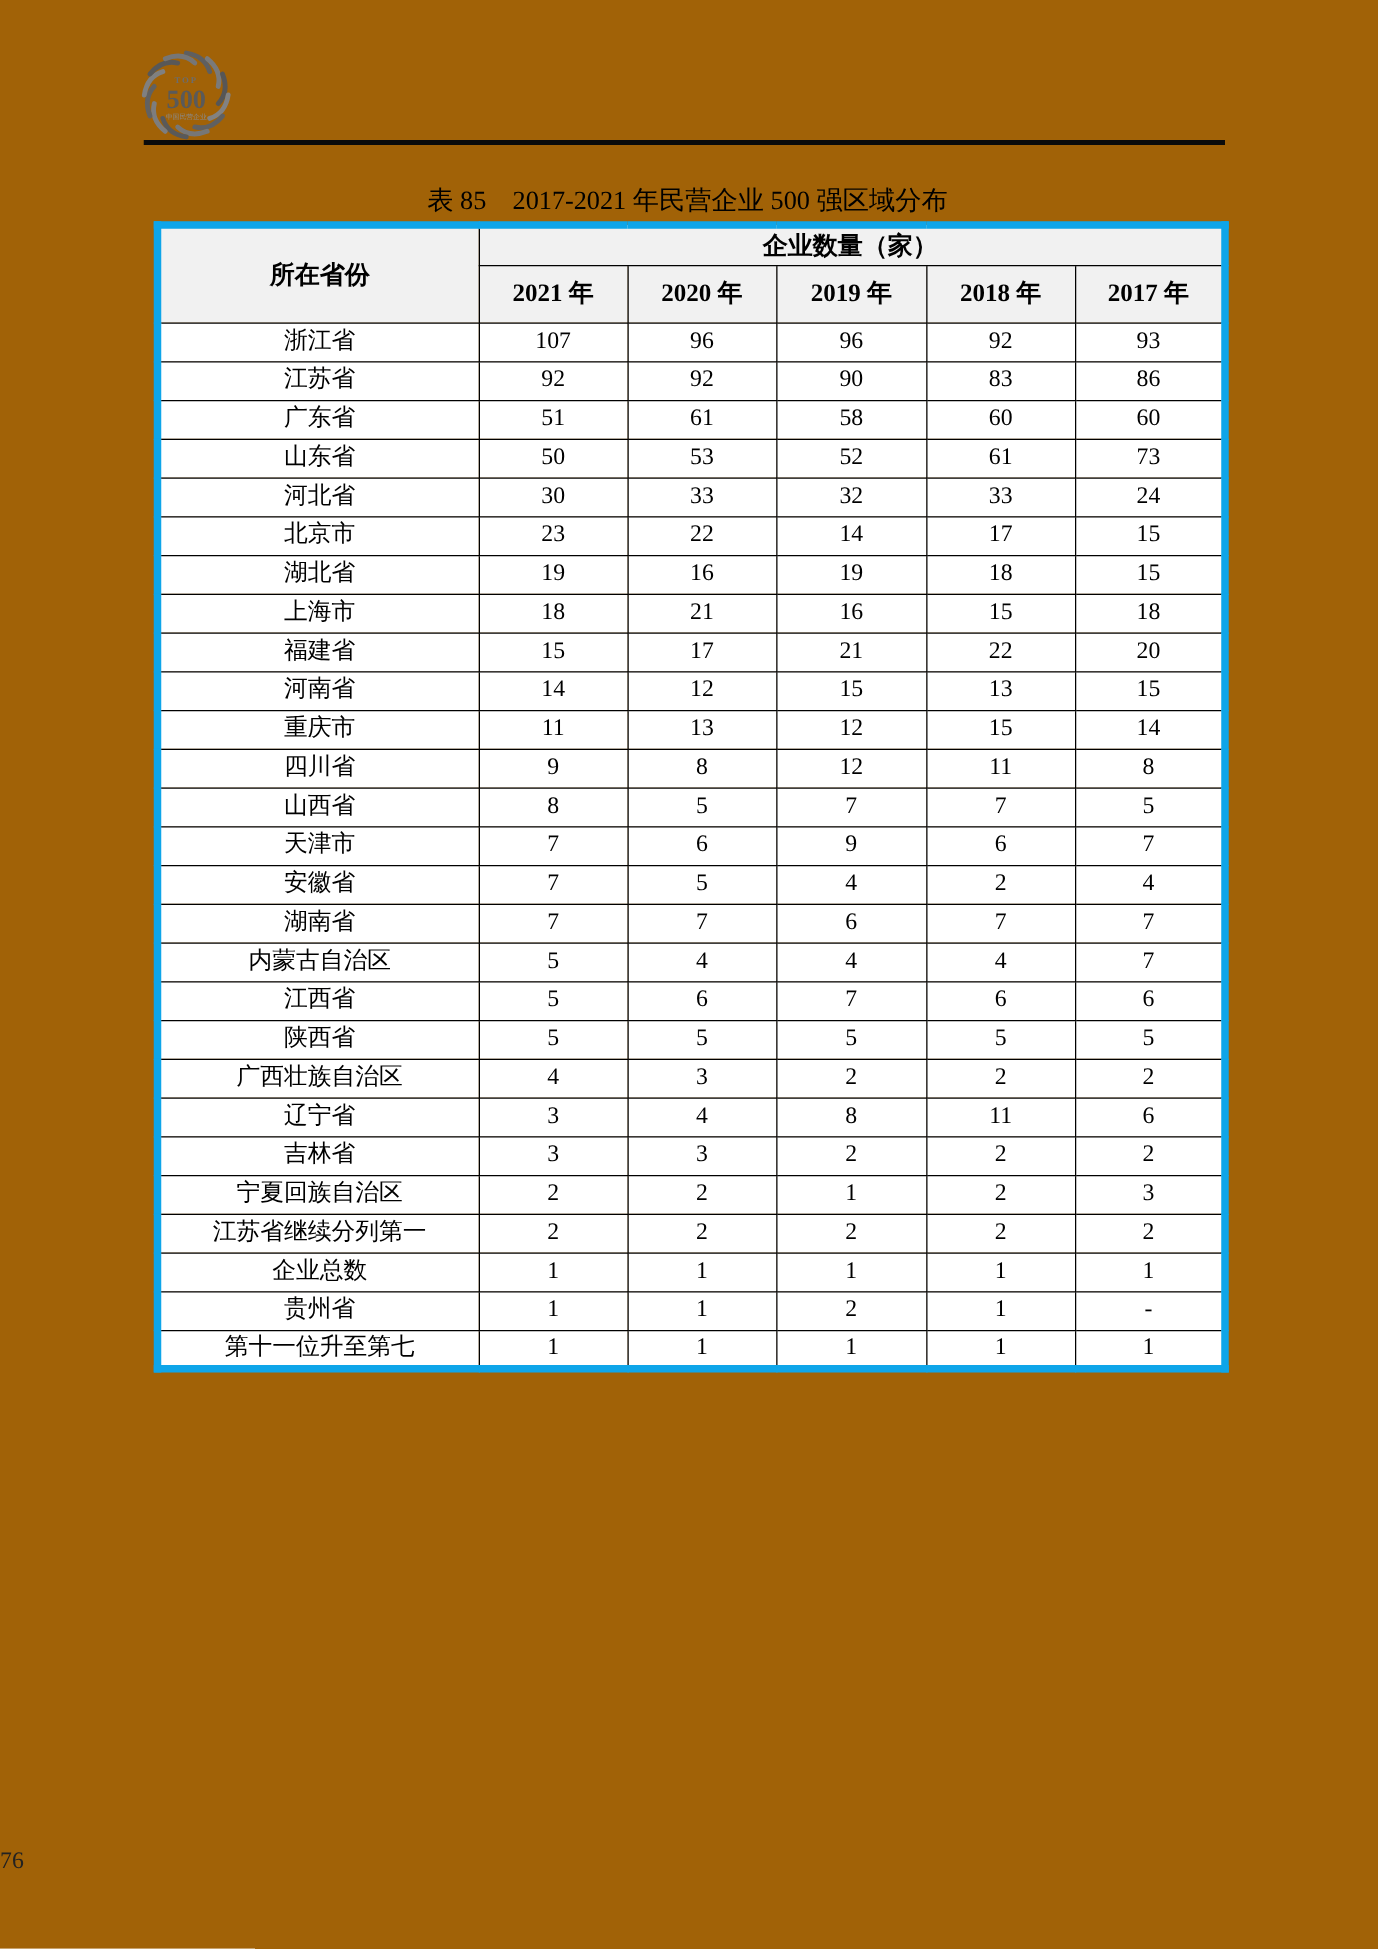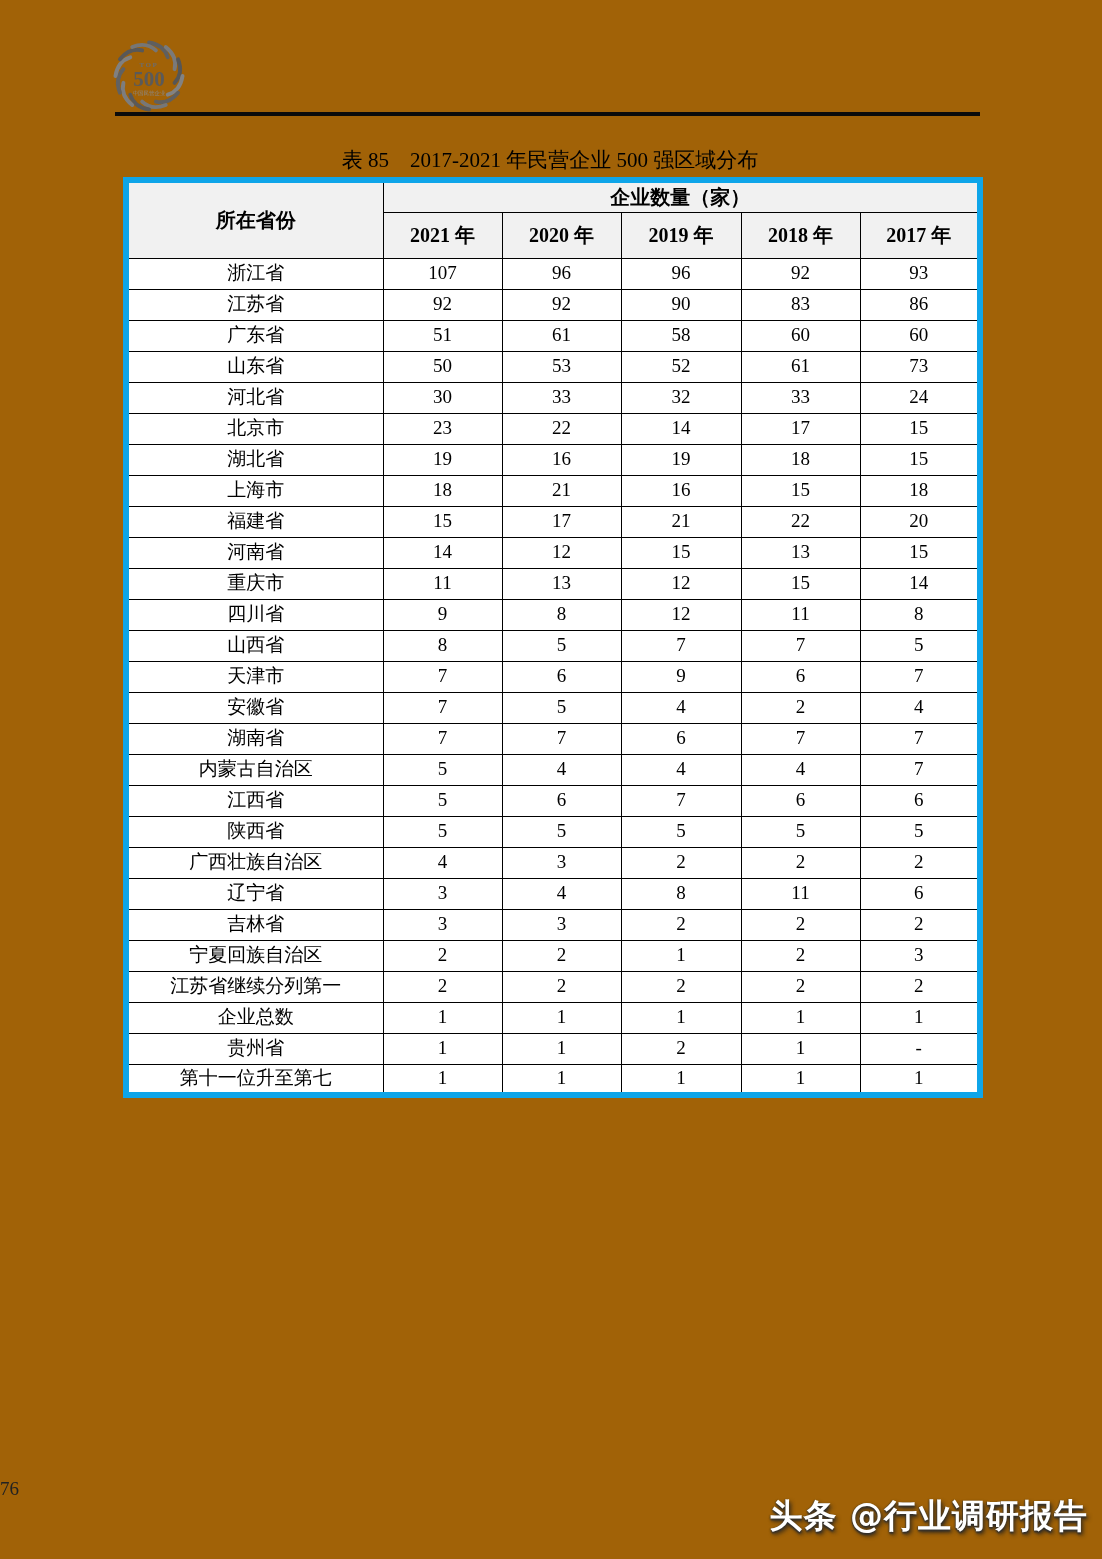--- a/index.html
+++ b/index.html
@@ -327,15 +327,14 @@
           <td>1</td>
           <td>1</td>
           <td>1</td>
           <td>1</td>
         </tr>
       </tbody>
   </table>
 
 
   <div class="page-number">76</div>
-  <div class="watermark">头条 @行业调研报告</div>
 
 </div>
 
 </body></html>

